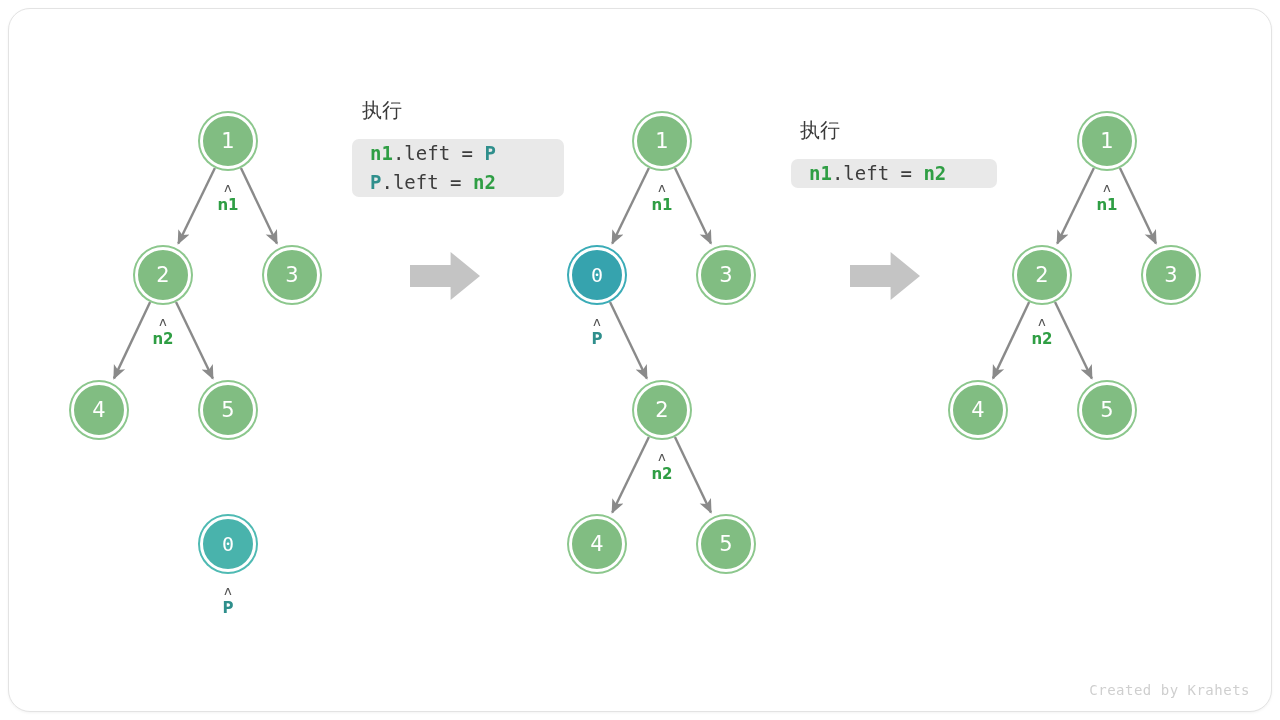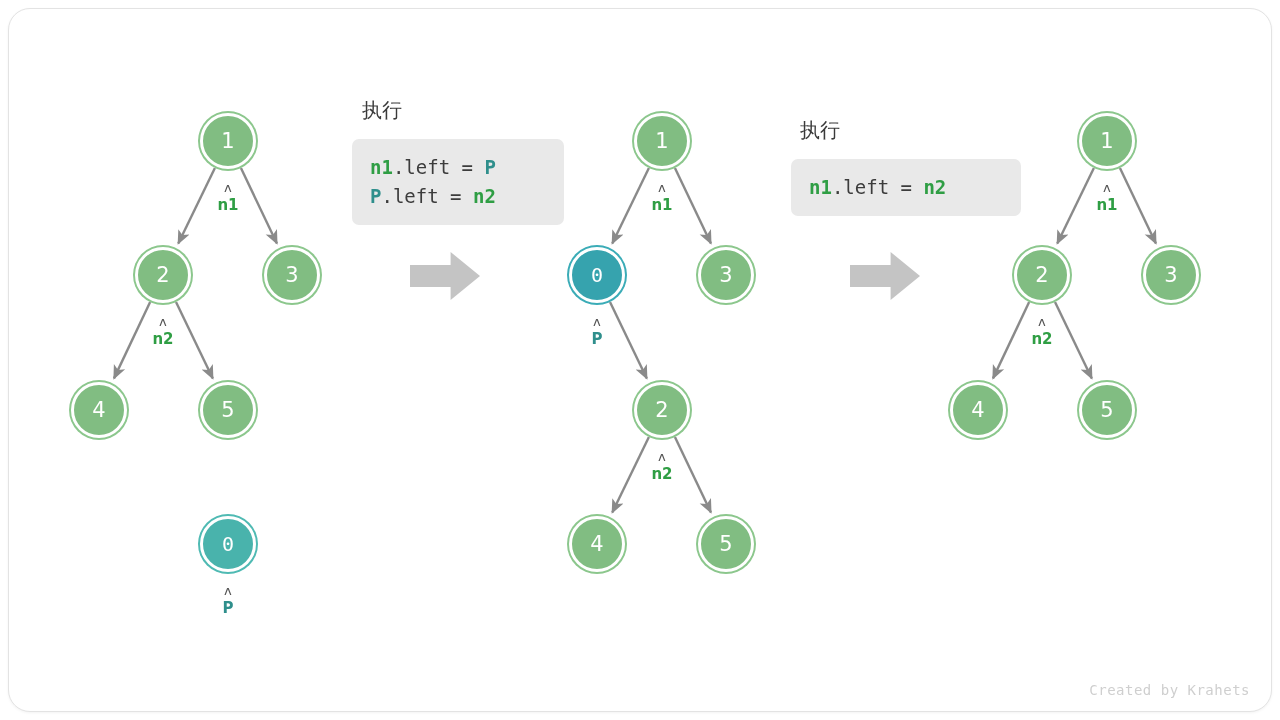--- a/index.html
+++ b/index.html
@@ -99,21 +99,21 @@
     color: #3a3a3a;
     font-family: "DejaVu Sans", sans-serif;
     font-size: 20px;
     line-height: 24px;
     white-space: nowrap;
   }
   .code-box {
     position: absolute;
     background: #e9e9e9;
     border-radius: 7px;
-    padding: 14px 18px;
+    padding: 0 18px;
     box-sizing: border-box;
     font-family: "DejaVu Sans Mono", monospace;
     font-size: 19px;
     line-height: 29px;
     color: #3c3c3c;
     white-space: nowrap;
   }
   .code-box .tok-n { color: #2f9e44; font-weight: bold; }
   .code-box .tok-p { color: #2f8f8c; font-weight: bold; }
   .code-box .tok-d { color: #3c3c3c; }
@@ -250,18 +250,18 @@
       </div>
     </div>
 
   <div class="step-title" id="step2-title" style="left: 362px; top: 98px;">执行</div>
   <div class="code-box" id="step2-code" style="left: 352px; top: 139px; width: 212px;">
       <div><span class="tok-n">n1</span><span class="tok-d">.left = </span><span class="tok-p">P</span></div>
       <div><span class="tok-p">P</span><span class="tok-d">.left = </span><span class="tok-n">n2</span></div>
     </div>
 
   <div class="step-title" id="step3-title" style="left: 800px; top: 118px;">执行</div>
-  <div class="code-box" id="step3-code" style="left: 791px; top: 159px; width: 230px;">
+  <div class="code-box" id="step3-code" style="left: 791px; top: 159px; width: 206px;">
       <div><span class="tok-n">n1</span><span class="tok-d">.left = </span><span class="tok-n">n2</span></div>
     </div>
 
   <div class="watermark">Created by Krahets</div>
 </div>
 
 </body></html>

